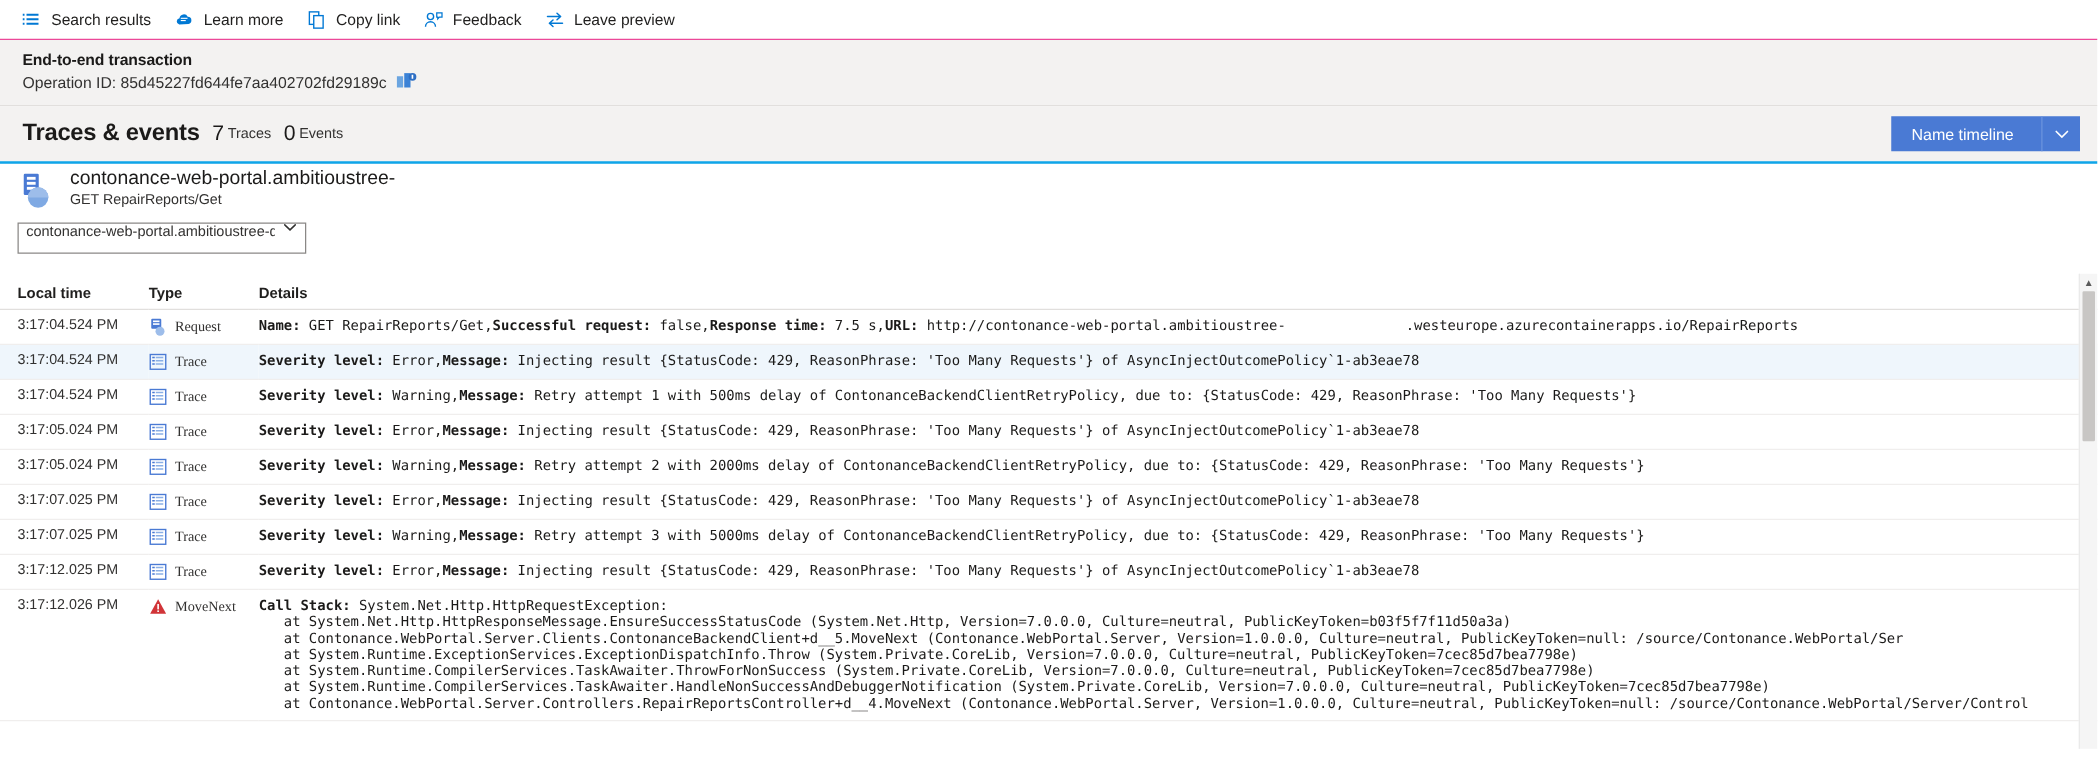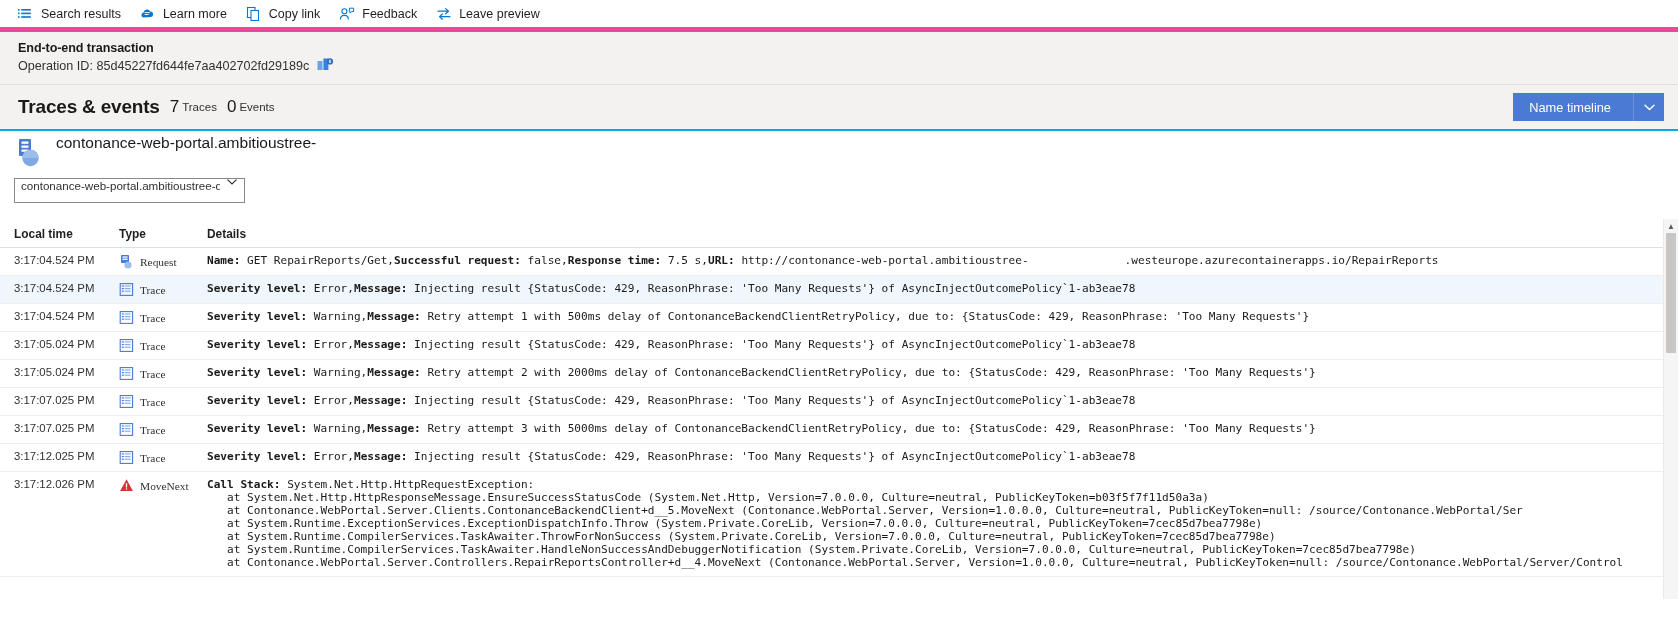--- a/index.html
+++ b/index.html
@@ -15,21 +15,21 @@
     color: #323130;
     -webkit-font-smoothing: antialiased;
   }
 
   
   .commandbar {
     height: 32px;
     display: flex;
     align-items: center;
     padding: 0 0 0 14px;
-    border-bottom: 5px solid #ec4899;
+    border-bottom: 1px solid #ec4899;
     background: #ffffff;
     box-sizing: border-box;
   }
   .cmd-item {
     display: flex;
     align-items: center;
     gap: 7px;
     height: 30px;
     padding: 0 11px 0 4px;
     margin-right: 4px;
@@ -369,20 +369,21 @@
       <rect x="7.5" y="13.5" width="7" height="2.3" fill="#ffffff"></rect>
       <circle cx="16.5" cy="22" r="8.2" fill="#7fa9e3"></circle>
       <path d="M8.3 22a8.2 8.2 0 0 1 16.4 0z" fill="#9dbdea"></path>
     </svg>
   </span>
   <span class="res-text">
     <span class="res-title-row">
       <span>contonance-web-portal.ambitioustree-</span>
       <span class="res-redact"></span>
     </span>
+    <span class="res-sub" style="display:block;">GET RepairReports/Get</span>
   </span>
 </div>
 
 <div class="ddwrap">
   <div class="dropdown">
     <span class="dd-text">contonance-web-portal.ambitioustree-d</span>
     <span class="dd-chev">
       <svg width="10" height="6" viewBox="0 0 10 6">
           <path d="M0.8 0.9L5 4.9 9.2 0.9" fill="none" stroke="#323130" stroke-width="1.2" stroke-linecap="round"></path>
         </svg>

